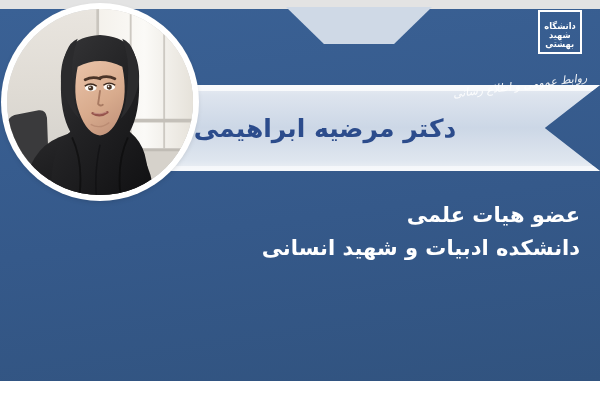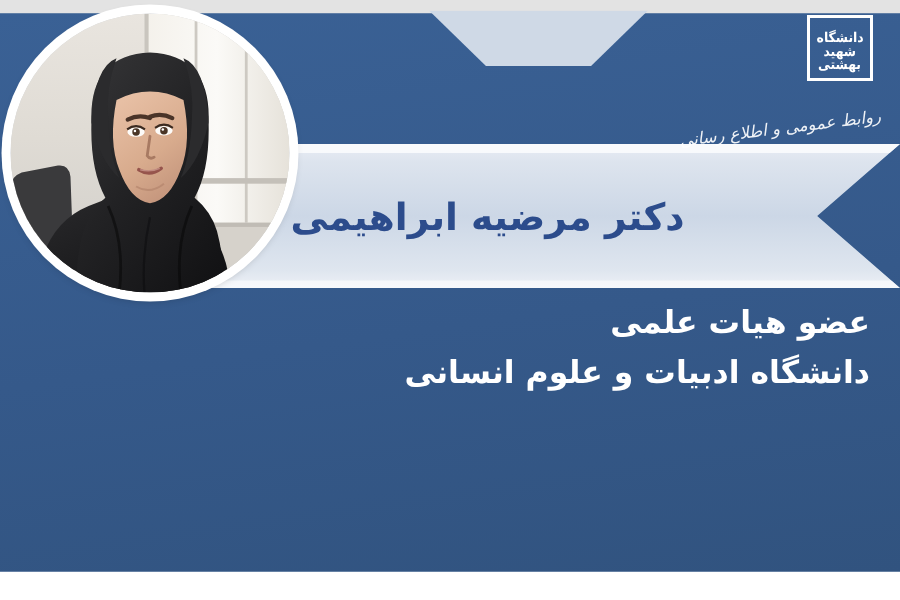--- a/index.html
+++ b/index.html
@@ -58,23 +58,23 @@
     height: 37px;
     background: #cfd9e6;
     clip-path: polygon(0% 0%, 100% 0%, 74% 100%, 26% 100%);
     z-index: 1;
   }
 
   
   .ribbon {
     position: absolute;
     left: 120px;
-    top: 96px;
+    top: 85px;
     width: 480px;
-    height: 96px;
+    height: 86px;
     z-index: 4;
   }
   .ribbon-body {
     position: absolute;
     inset: 0;
     background: linear-gradient(180deg, #e9edf4 0%, #dde4ee 12%, #ccd7e6 50%, #dfe6ef 88%, #eef1f6 100%);
     clip-path: polygon(0% 0%, 100% 0%, 88.5% 50%, 100% 100%, 0% 100%);
   }
   .ribbon-hi {
     position: absolute;
@@ -293,21 +293,21 @@
 
         <path d="M70 138 q12 26 8 62" stroke="#070708" stroke-width="2" fill="none" opacity="0.55"></path>
         <path d="M130 138 q-12 26 -8 62" stroke="#070708" stroke-width="2" fill="none" opacity="0.55"></path>
         <path d="M100 146 q-6 28 -4 54" stroke="#08080a" stroke-width="1.6" fill="none" opacity="0.45"></path>
       </svg>
     </div>
   </div>
 
   <div class="subtitle">
     <div class="subtitle-line1">عضو هیات علمی</div>
-    <div class="subtitle-line2">دانشگاه ادبیات و علوم انسانی</div>
+    <div class="subtitle-line2">دانشکده ادبیات و شهید انسانی</div>
   </div>
 
   <div class="logo">
     <div class="logo-mark">
       <div class="logo-mark-lines">
         <span>دانشگاه</span>
         <span>شهید</span>
         <span>بهشتی</span>
       </div>
     </div>

